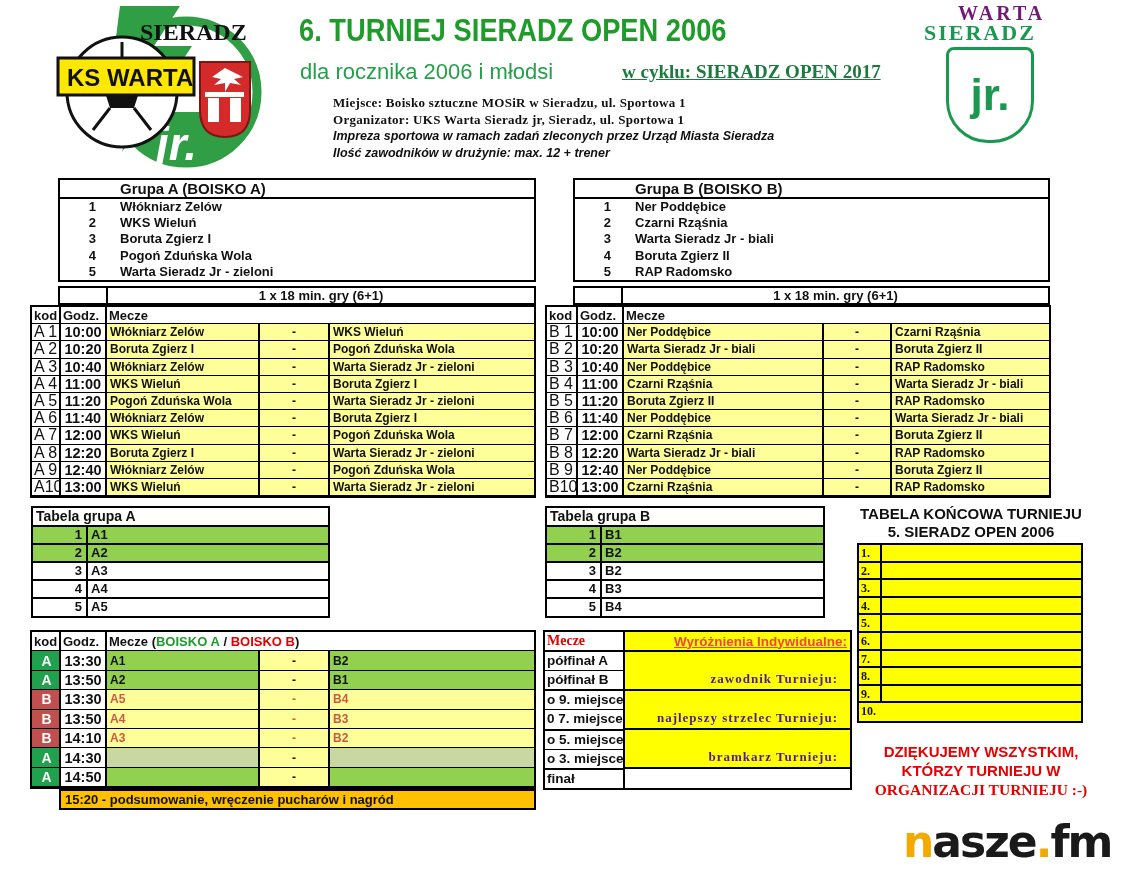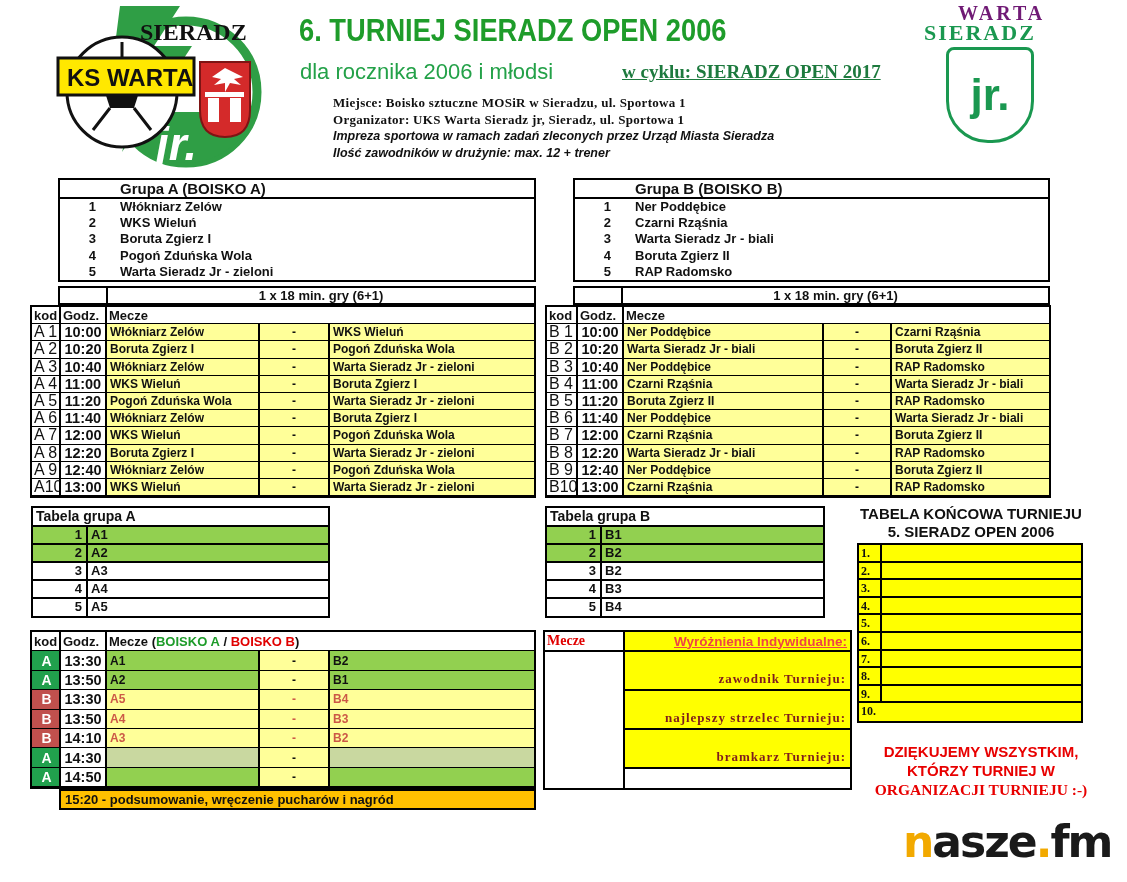--- a/index.html
+++ b/index.html
@@ -108,22 +108,22 @@
   .bl-rows { flex:1; display:flex; flex-direction:column; }
   .bl-row { flex:1; border-bottom:1px solid #000; font-weight:bold; font-size:13.5px; padding-left:2px;
             line-height:18px; box-sizing:border-box; white-space:nowrap; }
   .bl-row:nth-child(2), .bl-row:nth-child(4), .bl-row:nth-child(6) { border-bottom:2px solid #000; }
   .bl-row:last-child { border-bottom:none; }
   .br { flex:1; display:flex; flex-direction:column; }
   .br-head { height:20px; border-bottom:2px solid #000; background:#ffff00; display:flex; justify-content:flex-end;
              align-items:center; padding-right:3px; font-weight:bold; font-size:13.5px; color:#ef4444;
              text-decoration:underline; box-sizing:border-box; }
   .br-block { height:39px; border-bottom:2px solid #000; background:#ffff00; display:flex; justify-content:flex-end;
-              align-items:flex-end; padding:0 4px 2px 0; font-family:"Liberation Serif",serif; font-weight:bold;
-              font-size:13px; letter-spacing:1px; color:#7f1d1d; box-sizing:border-box; }
+              align-items:flex-end; padding:0 12px 2px 0; font-family:"Liberation Serif",serif; font-weight:bold;
+              font-size:13px; letter-spacing:1px; color:#4c1d95; box-sizing:border-box; }
   .br-final { flex:1; background:#fff; }
 
   
   .thanks { position:absolute; left:866px; top:742px; width:230px; text-align:center; color:#e80000; font-weight:bold; }
   .thanks-1, .thanks-2 { font-size:15px; line-height:19px; }
   .thanks-3 { font-family:"Liberation Serif",serif; font-size:15.5px; line-height:20px; white-space:nowrap; }
   .nasze { position:absolute; left:903px; top:816px; font-family:"DejaVu Sans",sans-serif; font-weight:bold;
            font-size:44px; letter-spacing:-2px; color:#1a1a1a; white-space:nowrap; }
   .nasze .orange { color:#f2a900; }
 </style>
@@ -530,33 +530,43 @@
         <div class="mcell c-home"></div>
         <div class="mcell c-sep">-</div>
         <div class="mcell c-away last"></div>
       </div></div>
   </div>
   <div class="po-footer">15:20 - podsumowanie, wręczenie pucharów i nagród</div>
 
   <div class="bracket">
     <div class="bl">
       <div class="bl-head">Mecze</div>
+      <div class="bl-rows">
+
+      <div class="bl-row">półfinał A</div>
+          <div class="bl-row">półfinał B</div>
+          <div class="bl-row">o 9. miejsce</div>
+          <div class="bl-row">0 7. miejsce</div>
+          <div class="bl-row">o 5. miejsce</div>
+          <div class="bl-row">o 3. miejsce</div>
+          <div class="bl-row">finał</div>
+        </div>
     </div>
     <div class="br">
       <div class="br-head">Wyróżnienia Indywidualne:</div>
       <div class="br-block">zawodnik Turnieju:</div>
       <div class="br-block">najlepszy strzelec Turnieju:</div>
       <div class="br-block">bramkarz Turnieju:</div>
       <div class="br-final"></div>
     </div>
   </div>
 
   <div class="thanks">
     <div class="thanks-1">DZIĘKUJEMY WSZYSTKIM,</div>
-    <div class="thanks-2">KTÓRZY TURNIEJ W</div>
+    <div class="thanks-2">KTÓRZY TURNIEJU W</div>
     <div class="thanks-3">ORGANIZACJI TURNIEJU :-)</div>
   </div>
 
   <div class="nasze">
     <span class="orange">n</span><span>asze</span><span class="orange">.</span><span>fm</span>
   </div>
 
 </div>
 
 </body></html>

